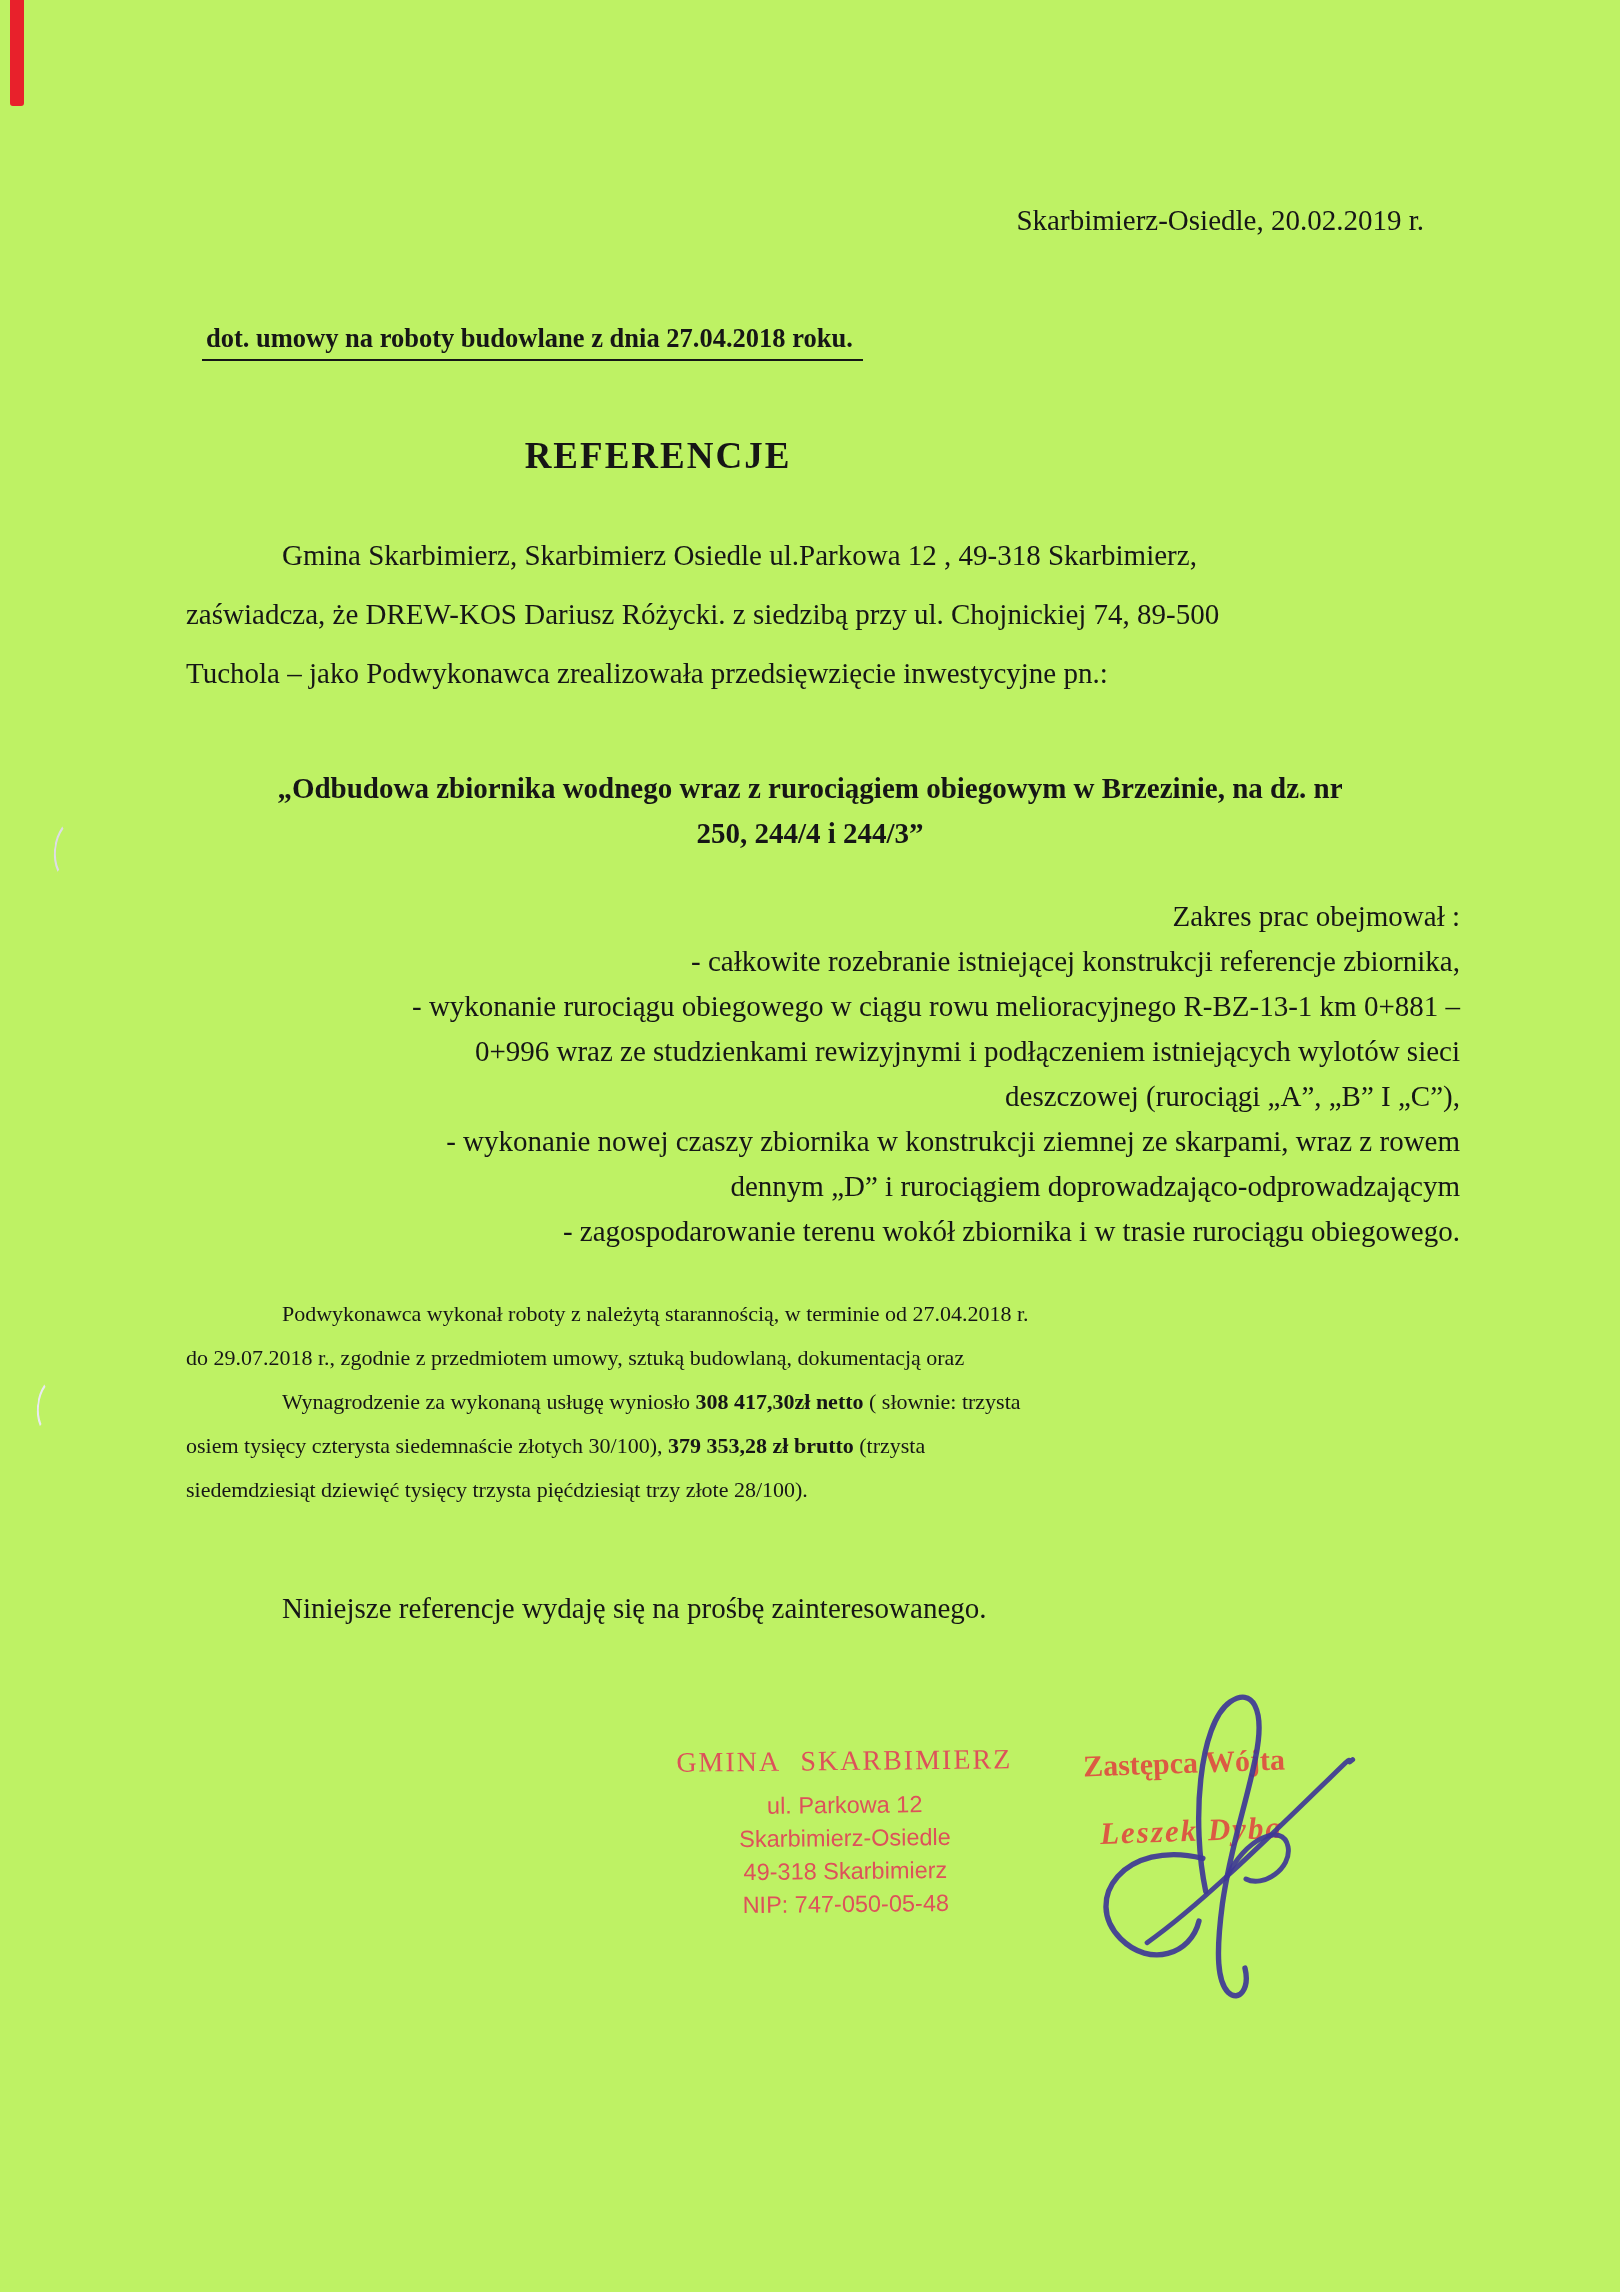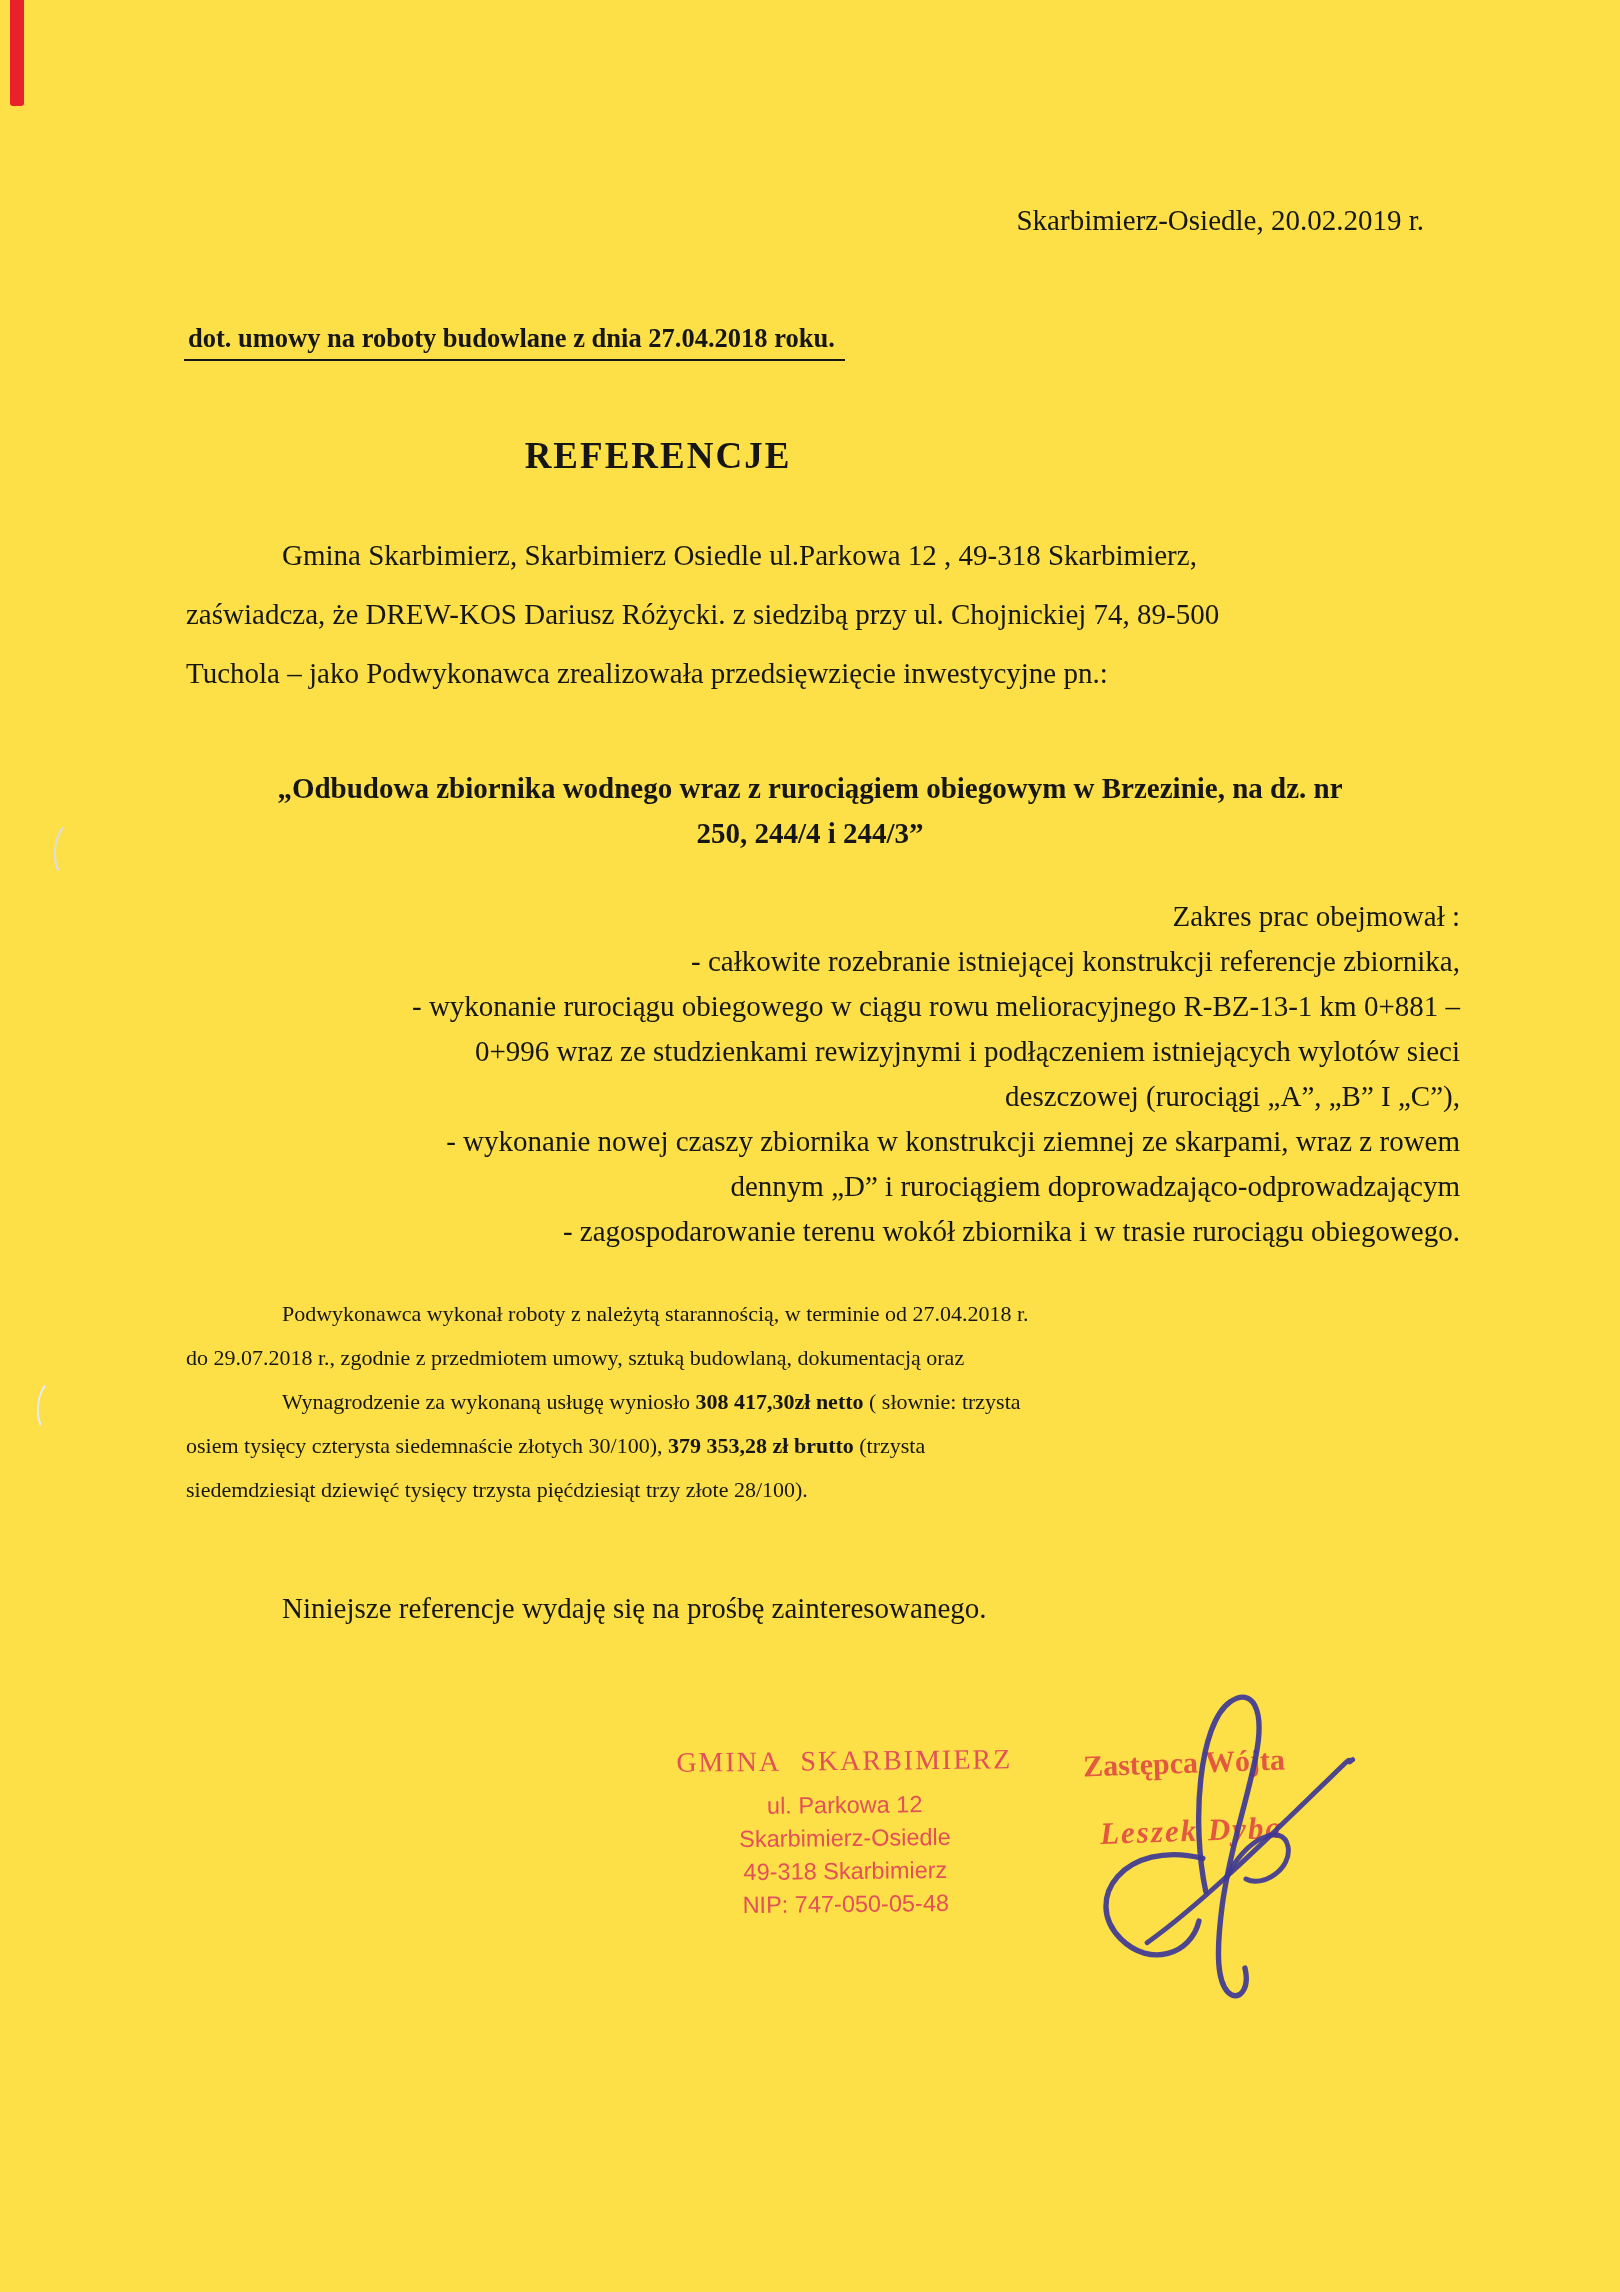--- a/index.html
+++ b/index.html
@@ -1,33 +1,33 @@
 <!DOCTYPE html>
 <html><head>
 <meta charset="utf-8">
 <style>
   html,body{margin:0;padding:0;background:#ffffff;}
   .page{
     position:relative;
     width:1620px;height:2293px;
-    background:#fde047;
+    background:#bef264;
     font-family:"Liberation Serif","DejaVu Serif",serif;
     color:#161616;
     overflow:hidden;
   }
   .edge-mark{
     position:absolute;left:9.8px;top:0;width:14.7px;height:106px;
     border-radius:0 0 2.9px 2.9px;
   }
   .date{
     position:absolute;top:204px;right:196px;
     font-size:29px;
   }
   .subject{
-    position:absolute;top:323px;left:184px;
+    position:absolute;top:323px;left:202px;
     font-size:26.5px;font-weight:bold;
     border-bottom:2.9px solid #161616;
     padding:0 9.8px 4.9px 3.9px;
   }
   .doc-title{
     position:absolute;top:434px;left:0;width:1316px;
     text-align:center;font-size:37px;font-weight:bold;letter-spacing:2px;
   }
   .intro{
     position:absolute;top:526px;left:186px;width:1264px;

